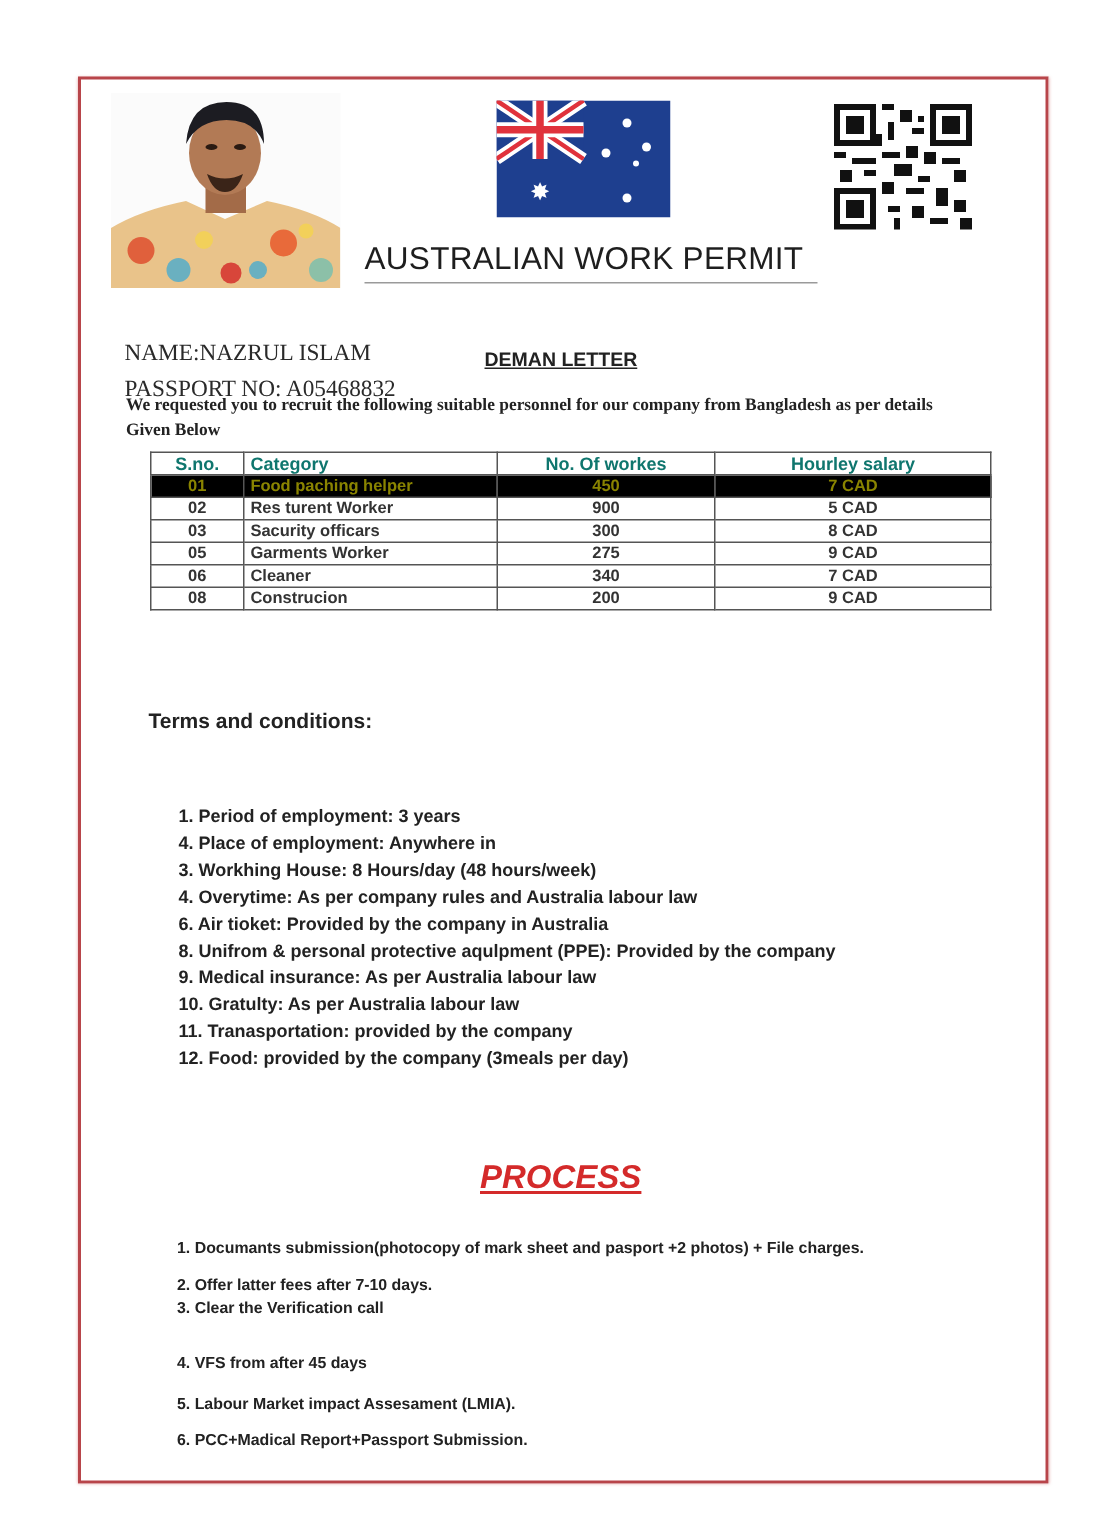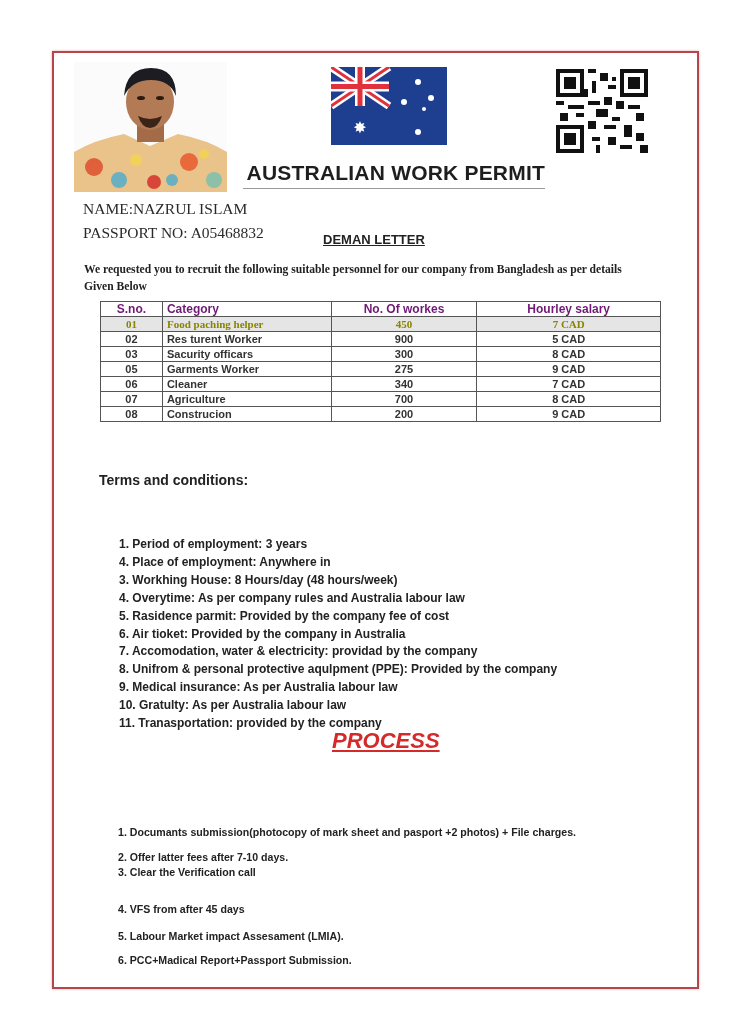--- a/index.html
+++ b/index.html
@@ -12,55 +12,55 @@
     border: 2px solid #b8454a; box-shadow: 0 0 2px rgba(200,60,60,0.5);
   }
   .photo {
     position: absolute; left: 74px; top: 62px; width: 153px; height: 130px; overflow: hidden;
     background: #fbfbfb;
   }
   .flag { position: absolute; left: 331px; top: 67px; width: 116px; height: 78px; }
   .qr { position: absolute; left: 556px; top: 69px; width: 92px; height: 84px; }
   .title {
     position: absolute; left: 243px; top: 161px; width: 302px;
-    font-size: 21px; font-weight: bold; letter-spacing: 0.2px; color: #1e1e1e;
-    border-bottom: 1px solid #9a9a9a; padding-bottom: 3px; white-space: nowrap; text-align: right;
+    font-size: 21px; font-weight: normal; letter-spacing: 0.2px; color: #1e1e1e;
+    border-bottom: 1px solid #9a9a9a; padding-bottom: 3px; white-space: nowrap;
   }
   .person {
-    position: absolute; left: 83px; font-family: "Liberation Serif", serif; font-size: 15.5px; color: #2a2a2a;
+    position: absolute; left: 83px; font-family: "Liberation Serif", serif; font-size: 15.5px; color: #2a2a2a; margin-top: 27px;
   }
   .demand {
     position: absolute; left: 323px; top: 232px; font-size: 13px; font-weight: bold;
     text-decoration: underline; color: #222;
   }
   .intro {
     position: absolute; left: 84px; top: 261px; width: 570px;
     font-family: "Liberation Serif", serif; font-size: 11.6px; font-weight: bold; line-height: 17px; color: #222;
   }
   table.jobs {
     position: absolute; left: 100px; top: 301px; width: 561px; border-collapse: collapse;
     font-size: 11px; font-weight: bold; color: #333;
   }
   table.jobs td, table.jobs th {
     border: 1px solid #555; height: 14px; padding: 0 4px; line-height: 14px;
   }
-  table.jobs th { font-size: 12px; color: #701a75; }
+  table.jobs th { font-size: 12px; color: #0f766e; }
   table.jobs td.c, table.jobs th.c { text-align: center; }
   table.jobs th.l, table.jobs td.l { text-align: left; }
-  table.jobs tr.hl td { background: #e5e5e5; color: #8a8400; font-family: Liberation Serif, serif; }
+  table.jobs tr.hl td { background: #000000; color: #8a8400; }
   .terms-title {
     position: absolute; left: 99px; top: 472px; font-size: 14px; font-weight: bold; color: #222;
   }
   ol.terms {
     position: absolute; left: 103px; top: 520px; margin: 16px; padding: 0; list-style: none;
     font-size: 12px; font-weight: bold; color: #222; line-height: 17.9px;
   }
   .process-title {
-    position: absolute; left: 320px; top: 728px; font-size: 22px; font-weight: bold; font-style: italic;
-    color: #d42a2a; text-decoration: underline; margin-left: 12px;
+    position: absolute; left: 320px; top: 772px; font-size: 22px; font-weight: bold; font-style: italic;
+    color: #d42a2a; text-decoration: underline;
   }
   ol.process {
     position: absolute; left: 118px; top: 784px; margin: 0; padding: 0; list-style: none;
     font-size: 10.6px; font-weight: bold; color: #222;
   }
   ol.process li { position: absolute; left: 0; white-space: nowrap; margin-top: 42px; }
 </style>
 </head>
 <body>
 
@@ -198,47 +198,40 @@
     <td class="c">275</td>
     <td class="c">9 CAD</td>
   </tr>
   <tr>
     <td class="c">06</td>
     <td class="l">Cleaner</td>
     <td class="c">340</td>
     <td class="c">7 CAD</td>
   </tr>
   <tr>
-    <td class="c">07</td>
-    <td class="l">Agriculture</td>
-    <td class="c">700</td>
-    <td class="c">8 CAD</td>
-  </tr>
-  <tr>
     <td class="c">08</td>
     <td class="l">Construcion</td>
     <td class="c">200</td>
     <td class="c">9 CAD</td>
   </tr>
 </tbody>
   </table>
 
 <div class="terms-title">Terms and conditions:</div>
 <ol class="terms">
   <li>1. Period of employment: 3 years</li>
   <li>4. Place of employment: Anywhere in</li>
   <li>3. Workhing House: 8 Hours/day (48 hours/week)</li>
   <li>4. Overytime: As per company rules and Australia labour law</li>
-  <li>5. Rasidence parmit: Provided by the company fee of cost</li>
   <li>6. Air tioket: Provided by the company  in Australia</li>
-  <li>7. Accomodation, water &amp; electricity: providad by the company</li>
   <li>8. Unifrom &amp; personal protective aqulpment (PPE): Provided by the company</li>
   <li>9. Medical insurance: As per Australia labour law</li>
   <li>10. Gratulty: As per Australia labour law</li>
   <li>11. Tranasportation: provided by the company</li>
+  <li>12. Food: provided by the company (3meals per day)</li>
 </ol>
 
 <div class="process-title">PROCESS</div>
 <ol class="process">
   <li style="top:0px;">1. Documants submission(photocopy of mark sheet and pasport +2 photos) + File charges.</li>
   <li style="top:25px;text-align:right;">2. Offer latter fees after 7-10 days.</li>
   <li style="top:40px;">3. Clear the Verification call</li>
   <li style="top:77px;">4. VFS from after 45 days</li>
   <li style="top:104px;">5. Labour Market impact Assesament (LMIA).</li>
   <li style="top:128px;">6. PCC+Madical Report+Passport Submission.</li>

